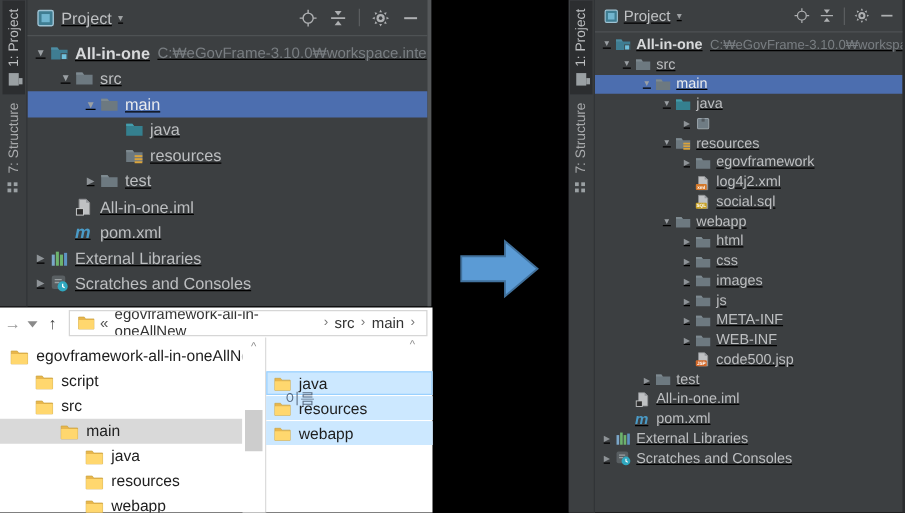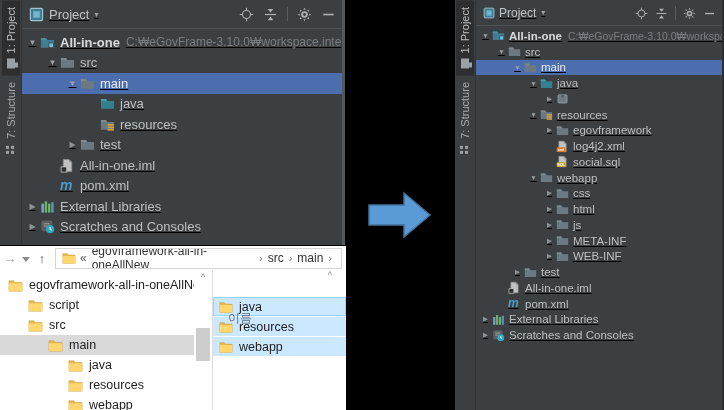--- a/index.html
+++ b/index.html
@@ -526,31 +526,41 @@
           <span class="tlabel">webapp</span>
         </div>
         <div class="trow" style="padding-left: 67px;">
           <span class="arrow c">▶</span>
           <span class="ticon">
             <svg viewBox="0 0 16 16">
               <path d="M1 3.2h5.3l1.4 2H15v8.3H1z" fill="#6d7980"></path>
               <path d="M1 3.2h5.3l1.4 2H1z" fill="#7e8a90"></path>
             </svg>
           </span>
+          <span class="tlabel">html</span>
+        </div>
+        <div class="trow" style="padding-left: 67px;">
+          <span class="arrow c">▶</span>
+          <span class="ticon">
+            <svg viewBox="0 0 16 16">
+              <path d="M1 3.2h5.3l1.4 2H15v8.3H1z" fill="#6d7980"></path>
+              <path d="M1 3.2h5.3l1.4 2H1z" fill="#7e8a90"></path>
+            </svg>
+          </span>
           <span class="tlabel">css</span>
         </div>
         <div class="trow" style="padding-left: 67px;">
           <span class="arrow c">▶</span>
           <span class="ticon">
             <svg viewBox="0 0 16 16">
               <path d="M1 3.2h5.3l1.4 2H15v8.3H1z" fill="#6d7980"></path>
               <path d="M1 3.2h5.3l1.4 2H1z" fill="#7e8a90"></path>
             </svg>
           </span>
-          <span class="tlabel">html</span>
+          <span class="tlabel">images</span>
         </div>
         <div class="trow" style="padding-left: 67px;">
           <span class="arrow c">▶</span>
           <span class="ticon">
             <svg viewBox="0 0 16 16">
               <path d="M1 3.2h5.3l1.4 2H15v8.3H1z" fill="#6d7980"></path>
               <path d="M1 3.2h5.3l1.4 2H1z" fill="#7e8a90"></path>
             </svg>
           </span>
           <span class="tlabel">js</span>
@@ -567,20 +577,32 @@
         </div>
         <div class="trow" style="padding-left: 67px;">
           <span class="arrow c">▶</span>
           <span class="ticon">
             <svg viewBox="0 0 16 16">
               <path d="M1 3.2h5.3l1.4 2H15v8.3H1z" fill="#6d7980"></path>
               <path d="M1 3.2h5.3l1.4 2H1z" fill="#7e8a90"></path>
             </svg>
           </span>
           <span class="tlabel">WEB-INF</span>
+        </div>
+        <div class="trow" style="padding-left: 67px;">
+          <span class="arrow"></span>
+          <span class="ticon">
+            <svg viewBox="0 0 16 16">
+              <path d="M3.5 1.5h6l3 3v10h-9z" fill="#bfc1c3" stroke="#8e9092" stroke-width="0.8"></path>
+              <path d="M9.5 1.5v3h3z" fill="#93969a"></path>
+              <rect x="0.8" y="8.8" width="10.8" height="6" rx="1" fill="#d4692a"></rect>
+              <text x="6.2" y="13.5" font-size="4.6" fill="#fff" text-anchor="middle" font-weight="bold">JSP</text>
+            </svg>
+          </span>
+          <span class="tlabel">code500.jsp</span>
         </div>
         <div class="trow" style="padding-left: 35px;">
           <span class="arrow c">▶</span>
           <span class="ticon">
             <svg viewBox="0 0 16 16">
               <path d="M1 3.2h5.3l1.4 2H15v8.3H1z" fill="#6d7980"></path>
               <path d="M1 3.2h5.3l1.4 2H1z" fill="#7e8a90"></path>
             </svg>
           </span>
           <span class="tlabel">test</span>

